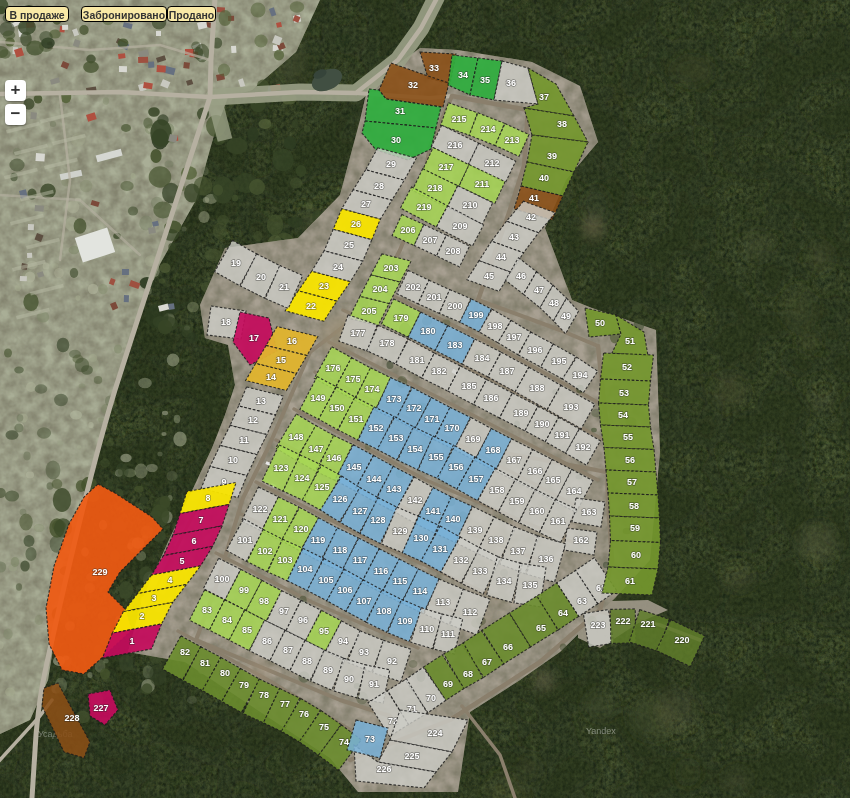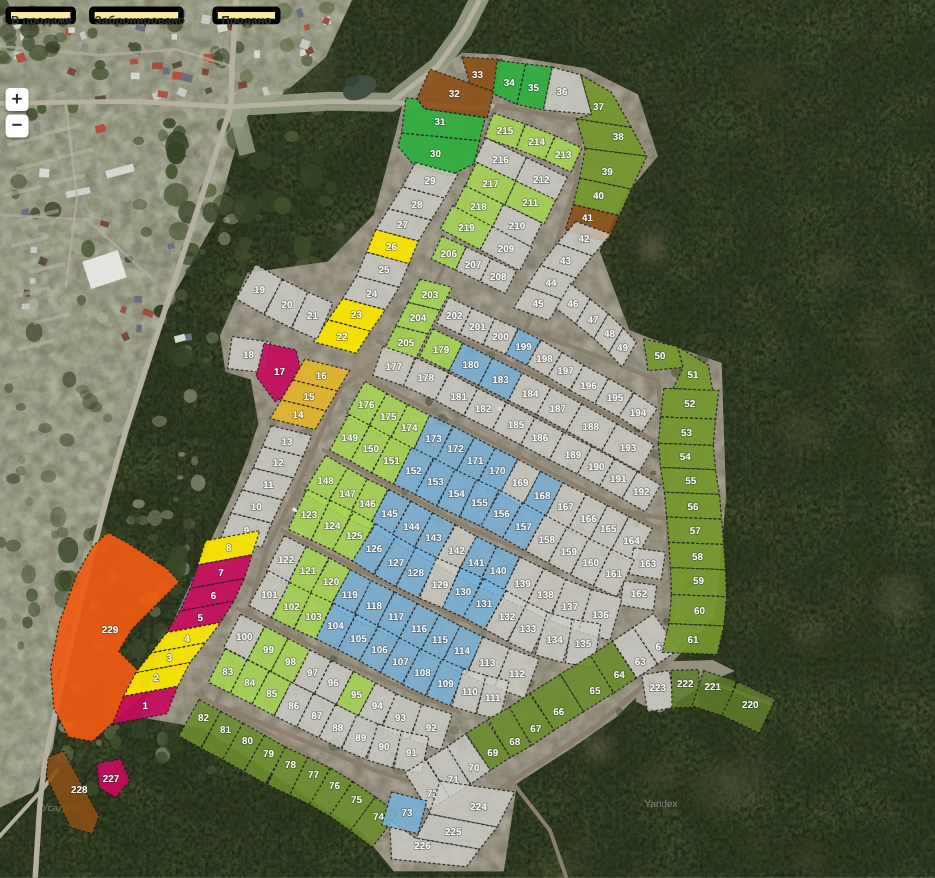--- a/index.html
+++ b/index.html
@@ -5,21 +5,21 @@
   html,body { margin:0; padding:0; }
   body { width:850px; height:798px; overflow:hidden;
          font-family:"Liberation Sans", sans-serif; position:relative; }
   .pb { stroke:#1c1c1c; stroke-width:1.1; stroke-dasharray:2.6 1.8; stroke-opacity:0.85; }
   .pl { fill:#ffffff; font-weight:bold; text-anchor:middle;
         paint-order:stroke; stroke:rgba(40,40,40,0.45); stroke-width:1.4px;
         font-family:"Liberation Sans", sans-serif; }
   .rd { fill:none; stroke:#b6b0a1; stroke-linecap:round; }
   .rdi { fill:none; stroke:#8a7f6c; stroke-linecap:round; stroke-linejoin:round; }
   .btn { position:absolute; top:6px; height:16px; line-height:16px;
-         background:#f9e9a6; border:5px solid #000000; border-radius:4px;
+         background:#f9e9a6; border:1px solid #000000; border-radius:4px;
          font-size:10.5px; font-weight:bold; color:#333; text-align:center;
          white-space:nowrap; box-sizing:border-box; }
   .zbtn { position:absolute; left:5px; width:21px; height:21px; background:#fff;
           border-radius:4px; box-shadow:0 1px 2px rgba(0,0,0,0.35);
           font-size:17px; font-weight:bold; color:#333; text-align:center;
           line-height:20px; }
 </style>
 </head>
 <body>
 
@@ -1826,17 +1826,17 @@
     </g>
 
 <g>
       <polygon points="608.0,567.0 602.0,593.0 652.0,595.0 658.0,569.0" fill="#74972e" fill-opacity="0.92" class="pb"></polygon>
       <text x="630.0" y="584.2" class="pl" font-size="9">61</text>
     </g>
 </svg>
 
 <div class="btn" style="left:5px; width:64px;">В продаже</div>
 <div class="btn" style="left:81px; width:86px;">Забронировано</div>
-<div class="btn" style="left:193px; width:62px;">Продано</div>
+<div class="btn" style="left:167px; width:49px;">Продано</div>
 
 <div class="zbtn" style="top:80px;">+</div>
 
 <div class="zbtn" style="top:104px;">−</div>
 
 </body></html>

